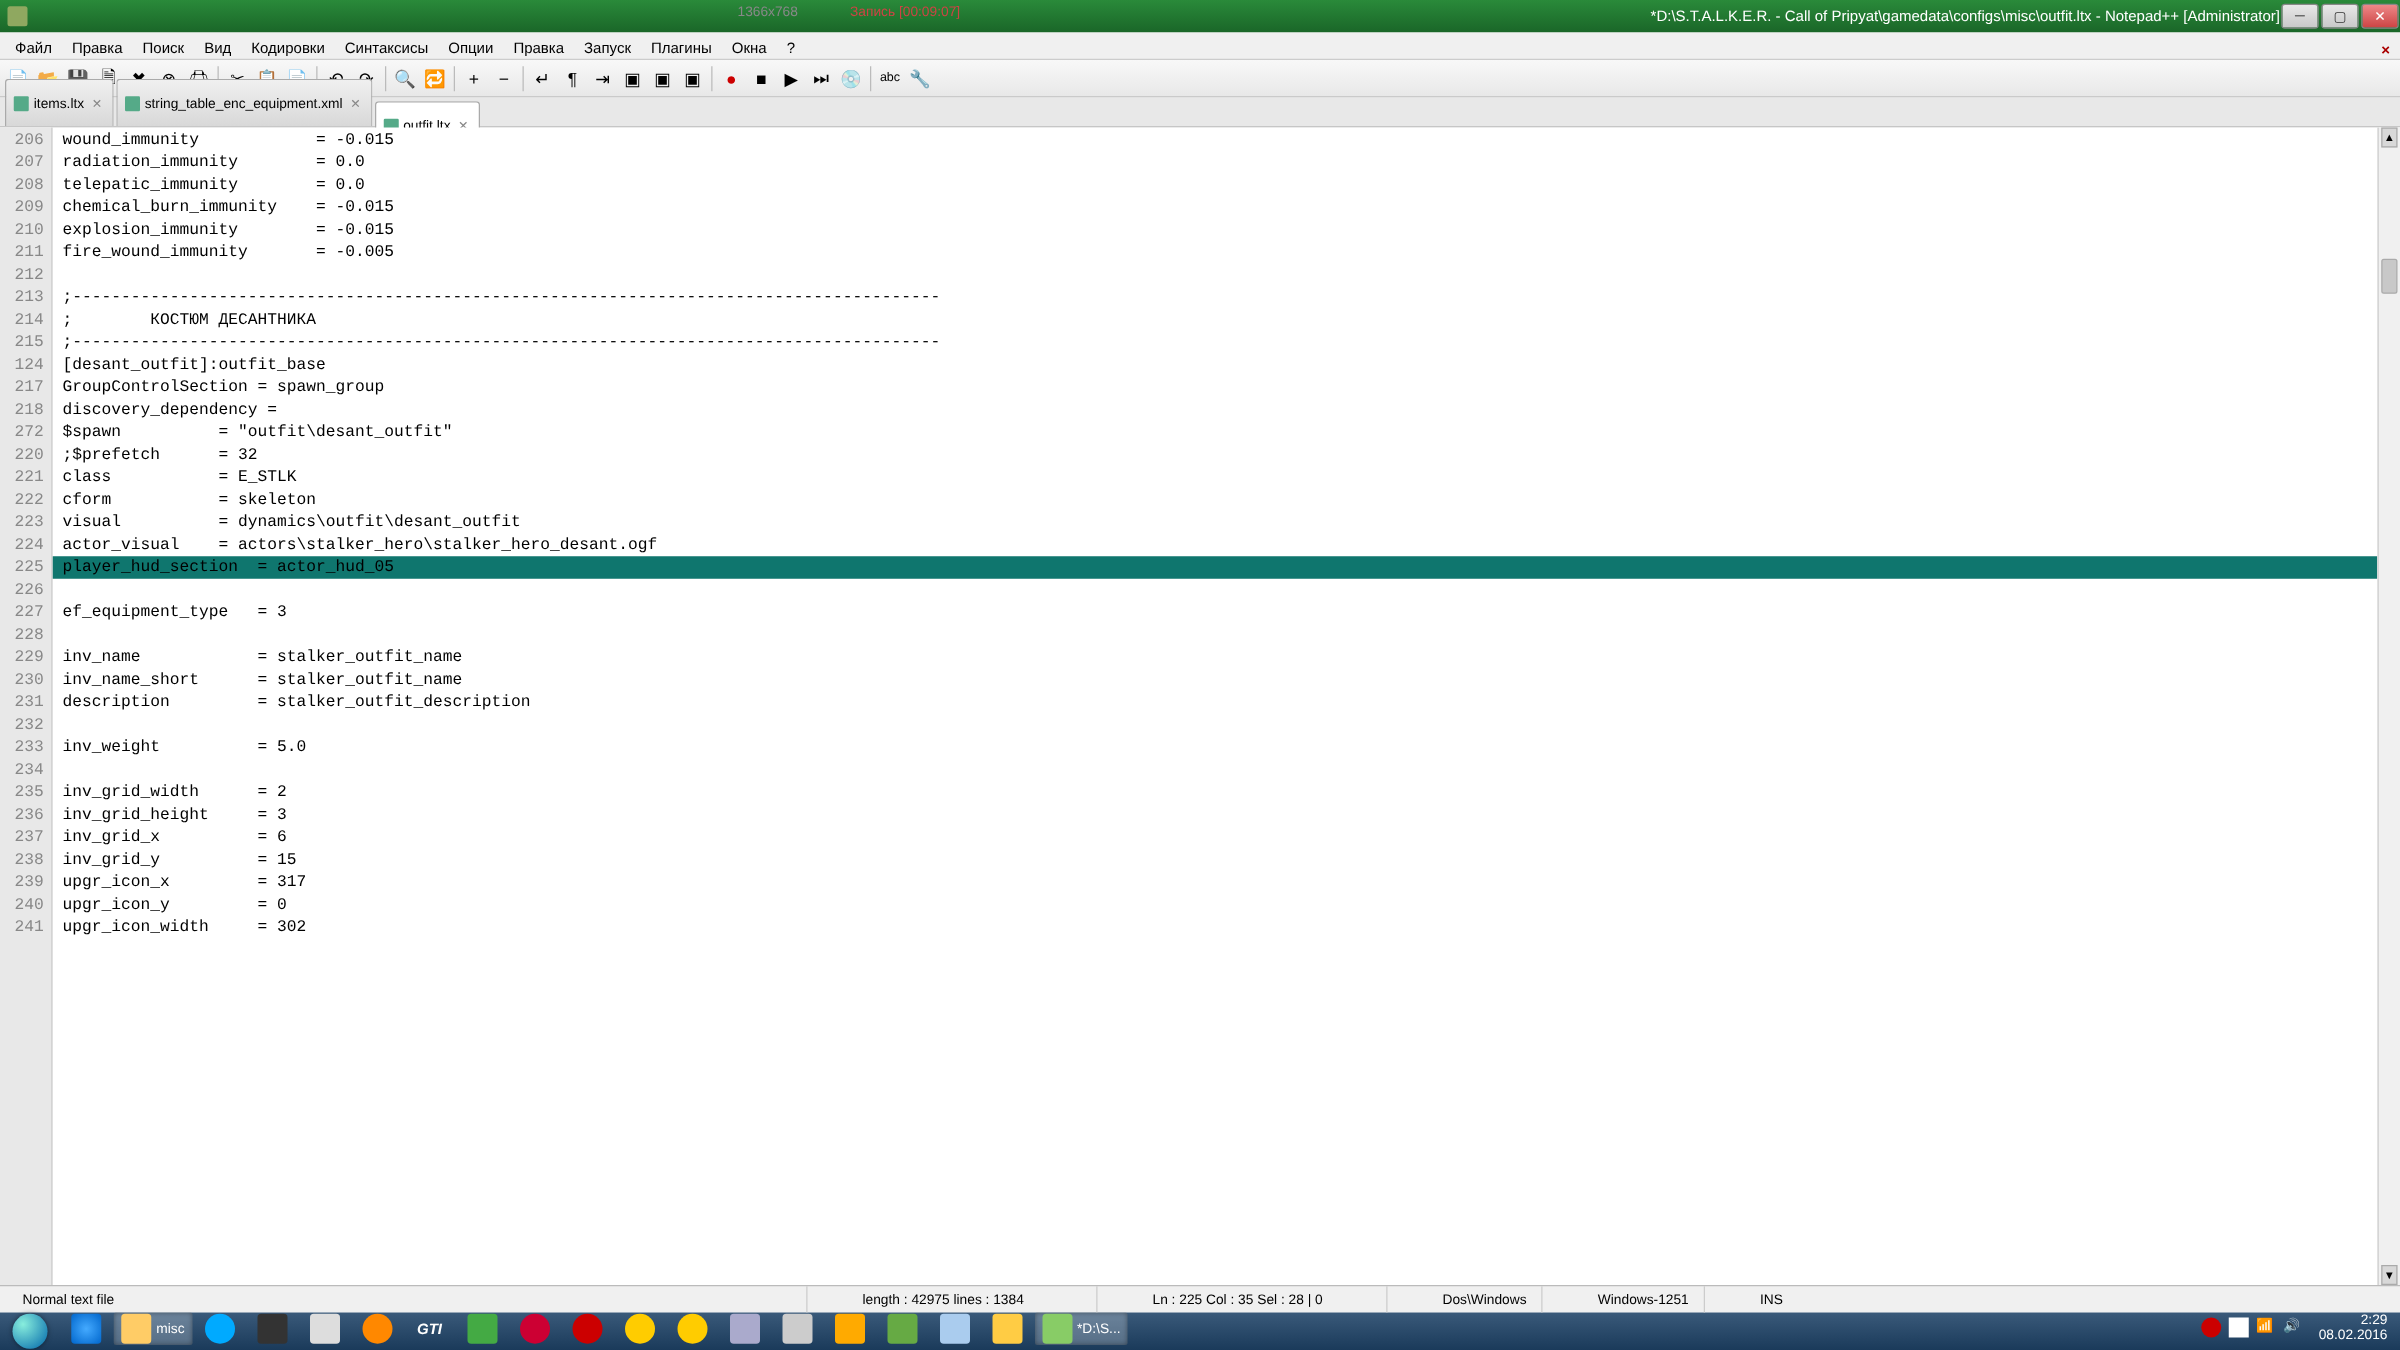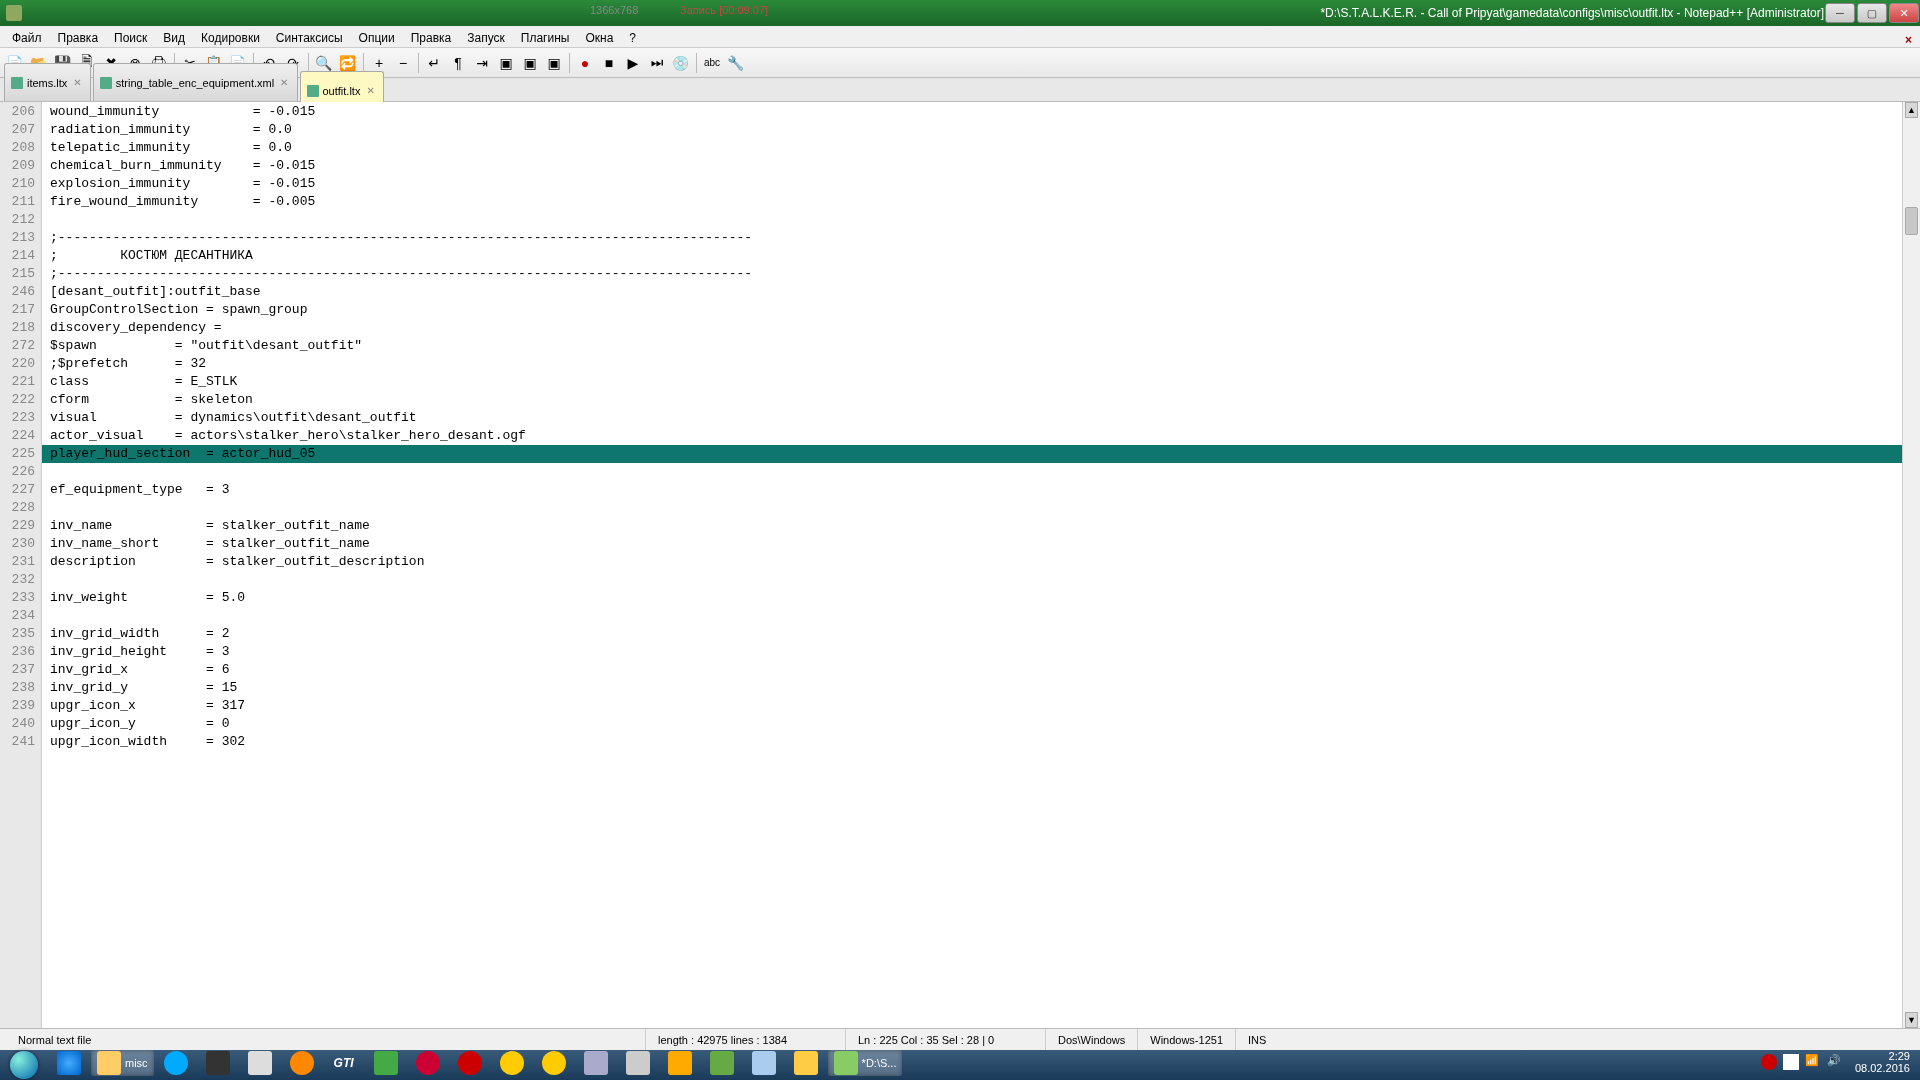--- a/index.html
+++ b/index.html
@@ -18,37 +18,37 @@
 .menubar { height: 22px; background: #f0f0f0; border-bottom: 1px solid #ccc; display: flex; align-items: flex-end; padding: 0 4px; position: relative; }
 .menu-item { padding: 2px 8px; cursor: pointer; }
 .menu-close { position: absolute; right: 4px; color: #a00; font-weight: bold; cursor: pointer; padding: 0 4px; }
 
 .toolbar { height: 30px; background: linear-gradient(to bottom, #f8f8f8, #e8e8e8); border-bottom: 1px solid #bbb; display: flex; align-items: center; padding: 0 4px; gap: 2px; }
 .tool-btn { width: 22px; height: 22px; border: 1px solid transparent; border-radius: 2px; display: flex; align-items: center; justify-content: center; cursor: pointer; font-size: 14px; }
 .tool-sep { width: 1px; height: 20px; background: #bbb; margin: 0 2px; }
 
 .tabbar { height: 24px; background: #e8e8e8; border-bottom: 1px solid #bbb; display: flex; align-items: flex-end; padding-left: 4px; }
 .tab { height: 38px; padding: 0 6px; background: linear-gradient(to bottom, #f0f0f0, #d8d8d8); border: 1px solid #aaa; border-bottom: none; border-radius: 3px 3px 0 0; margin-right: 2px; display: flex; align-items: center; gap: 4px; font-size: 11px; cursor: pointer; }
-.tab.active { background: #fef9c3; position: relative; top: 8px; align-items: center; }
+.tab.active { background: #ffffff; position: relative; top: 18px; align-items: center; }
 .tab-icon { width: 12px; height: 12px; background: #5a8; border-radius: 1px; }
 .tab-close { font-size: 10px; color: #888; cursor: pointer; padding: 0 2px; }
 
 .editor-wrap { position: relative; height: calc(100vh - 26px - 22px - 30px - 24px - 22px - 30px); display: flex; background: #fff; }
 .gutter { width: 42px; background: #e8e8e8; border-right: 1px solid #ccc; text-align: right; font-family: "Courier New", monospace; font-size: 13px; color: #888; padding-right: 6px; padding-top: 1px; user-select: none; }
 .gutter div { height: 18px; line-height: 18px; }
 .editor { flex: 1; font-family: "Courier New", monospace; font-size: 13px; color: #000; padding-top: 1px; white-space: pre; overflow: hidden; }
 .editor .line { height: 18px; line-height: 18px; padding-left: 8px; }
 .editor .line.hl { background: #0f766e; }
 .scrollbar { width: 18px; background: #f0f0f0; border-left: 1px solid #ccc; position: relative; }
 .scroll-thumb { position: absolute; top: 105px; left: 2px; right: 2px; height: 28px; background: #c8c8c8; border: 1px solid #aaa; border-radius: 2px; }
 .scroll-arrow { position: absolute; left: 2px; right: 2px; height: 16px; background: #d8d8d8; border: 1px solid #aaa; display: flex; align-items: center; justify-content: center; font-size: 9px; }
 .scroll-arrow.up { top: 0; }
 .scroll-arrow.down { bottom: 0; }
 
-.statusbar { height: 22px; background: #f0f0f0; border-top: 1px solid #bbb; display: flex; align-items: center; font-size: 11px; padding: 0 6px; }
+.statusbar { height: 22px; background: #f0f0f0; border-top: 1px solid #bbb; display: flex; align-items: center; font-size: 11px; padding: 0 6px; gap: 32px; }
 .status-seg { padding: 0 12px; border-right: 1px solid #ccc; height: 100%; display: flex; align-items: center; }
 .status-seg.first { flex: 0 0 640px; }
 .status-seg.wide { flex: 0 0 200px; }
 
 .taskbar { height: 30px; background: linear-gradient(to bottom, #3a5a7a, #1a3a5a); display: flex; align-items: flex-start; }
 .start-btn { width: 48px; height: 30px; display: flex; align-items: center; justify-content: center; }
 .start-orb { width: 28px; height: 28px; border-radius: 50%; background: radial-gradient(circle at 30% 30%, #8ed, #06a); box-shadow: 0 0 4px rgba(0,0,0,0.5); }
 .task-item { height: 26px; padding: 0 6px; margin: 0 1px; display: flex; align-items: center; justify-content: center; border-radius: 2px; cursor: pointer; min-width: 40px; }
 .task-item.active { background: rgba(255,255,255,0.25); box-shadow: inset 0 0 4px rgba(0,0,0,0.4); }
 .task-icon { width: 24px; height: 24px; border-radius: 3px; }
@@ -150,21 +150,21 @@
       <div>206</div>
       <div>207</div>
       <div>208</div>
       <div>209</div>
       <div>210</div>
       <div>211</div>
       <div>212</div>
       <div>213</div>
       <div>214</div>
       <div>215</div>
-      <div>246</div>
+      <div>124</div>
       <div>217</div>
       <div>218</div>
       <div>272</div>
       <div>220</div>
       <div>221</div>
       <div>222</div>
       <div>223</div>
       <div>224</div>
       <div>225</div>
       <div>226</div>

